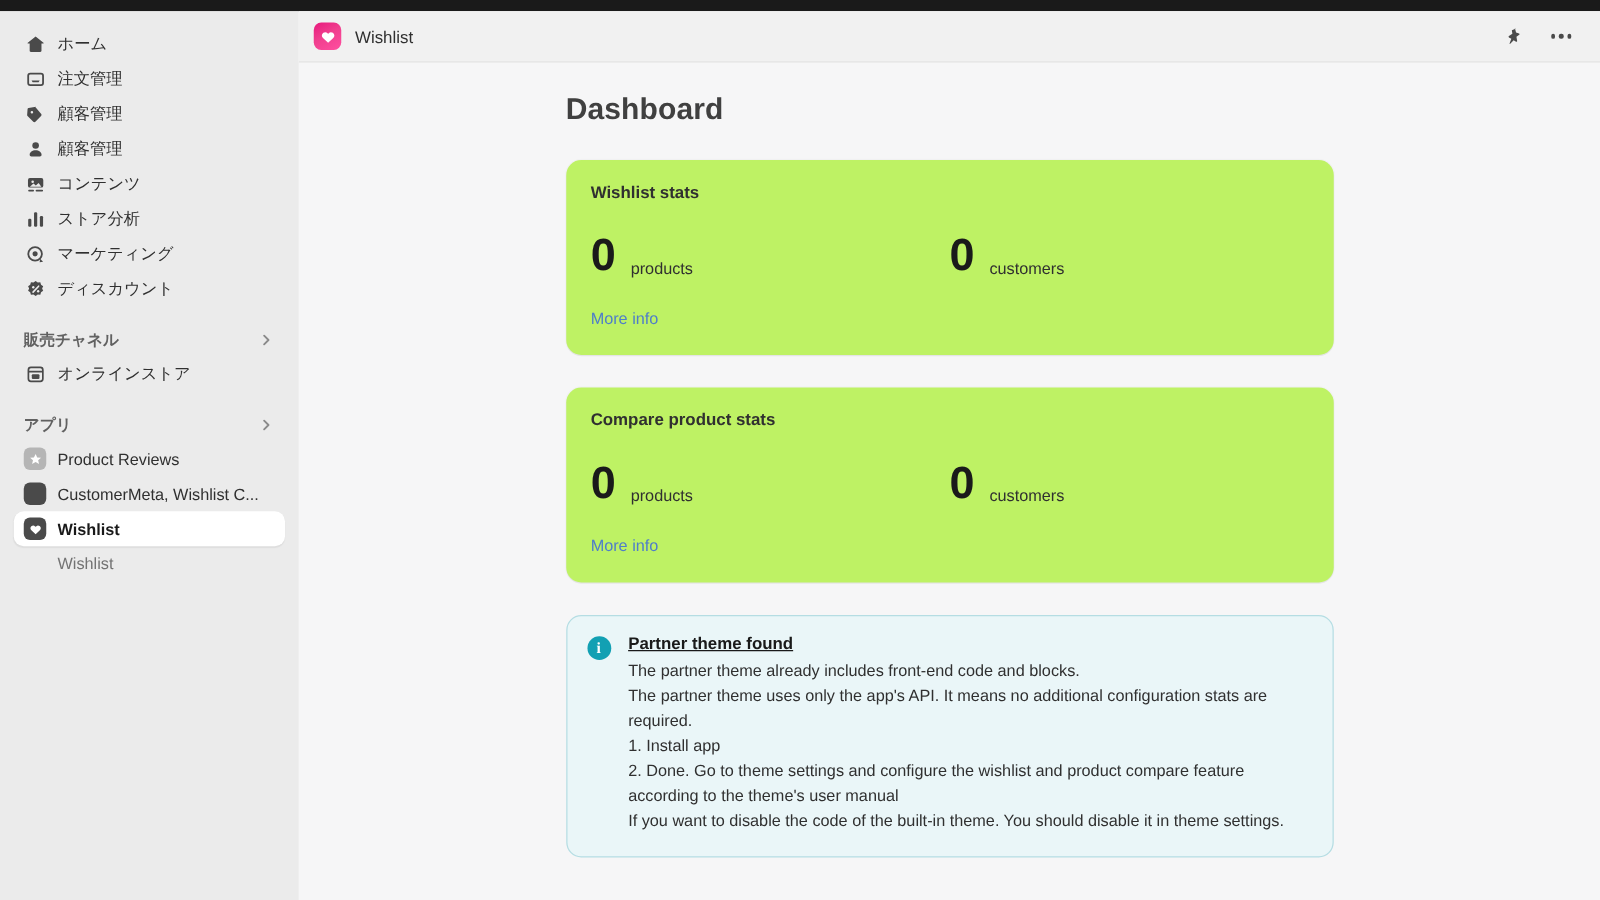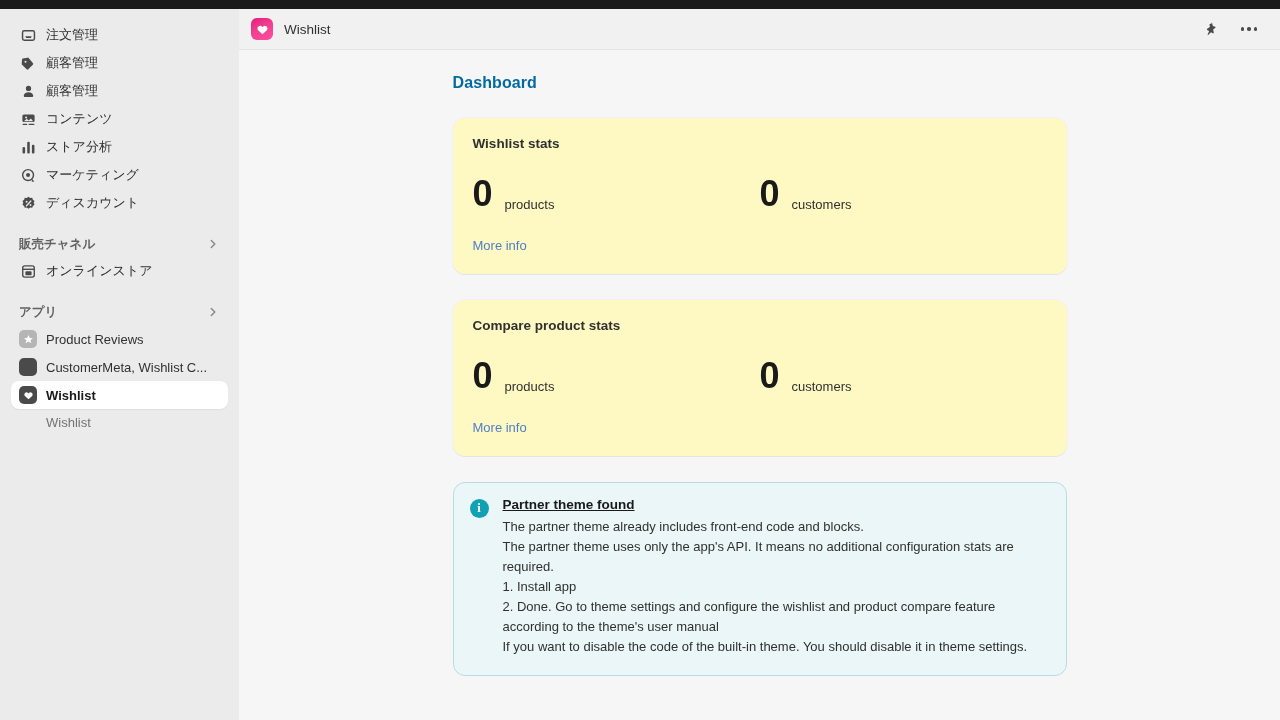--- a/index.html
+++ b/index.html
@@ -135,29 +135,29 @@
   .dots i { width: 3.5px; height: 3.5px; border-radius: 50%; background: #4a4a4a; display: block; }
 
   .content {
     flex: 1;
     overflow: hidden;
     padding-top: 24px;
   }
   .page { width: 614px; margin: 0 auto; }
 
   .page-title {
-    font-size: 16px;
+    font-size: 24px;
     font-weight: bold;
-    color: #0369a1;
+    color: #404040;
     margin: 0 0 26px 0;
     letter-spacing: .1px;
   }
 
   .card {
-    background: #fef9c3;
+    background: #bef264;
     border-radius: 12px;
     box-shadow: 0 1px 0 rgba(0,0,0,.05), 0 0 0 1px rgba(0,0,0,.02);
     padding: 18px 20px 20px 20px;
     margin-bottom: 26px;
   }
   .card-title {
     font-size: 13.5px; font-weight: bold; color: #303030;
     margin-bottom: 24px;
   }
   .stats-row { display: flex; margin-bottom: 24px; }
@@ -203,20 +203,28 @@
 <body>
 
 <div class="topstrip"></div>
 
 <div class="shell">
 
   <div class="sidebar">
 
     <div>
 
+      <div class="nav-item">
+        <span class="ico">
+          <svg width="17" height="17" viewBox="0 0 20 20" fill="#4a4a4a">
+              <path d="M10 2.5 2.6 8.4c-.3.2-.2.7.2.7H4.4v7c0 .6.5 1.1 1.1 1.1h8.9c.6 0 1.1-.5 1.1-1.1v-7h1.7c.4 0 .5-.5.2-.7L10 2.5Z"></path>
+            </svg>
+        </span>
+        <span class="lbl">ホーム</span>
+      </div>
 
       <div class="nav-item">
         <span class="ico">
           <svg width="17" height="17" viewBox="0 0 20 20" fill="none" stroke="#4a4a4a" stroke-width="1.7">
               <rect x="3" y="4.5" width="14" height="11" rx="2"></rect>
               <path d="M3 11h3.2l1 1.8h5.6l1-1.8H17" fill="#4a4a4a" stroke="none"></path>
             </svg>
         </span>
         <span class="lbl">注文管理</span>
       </div>

